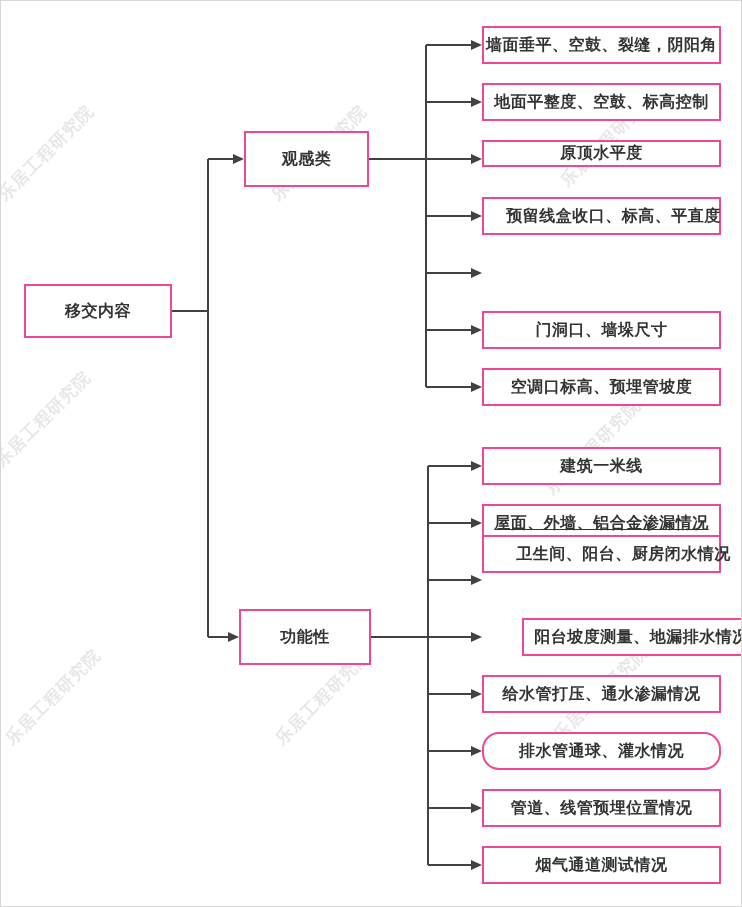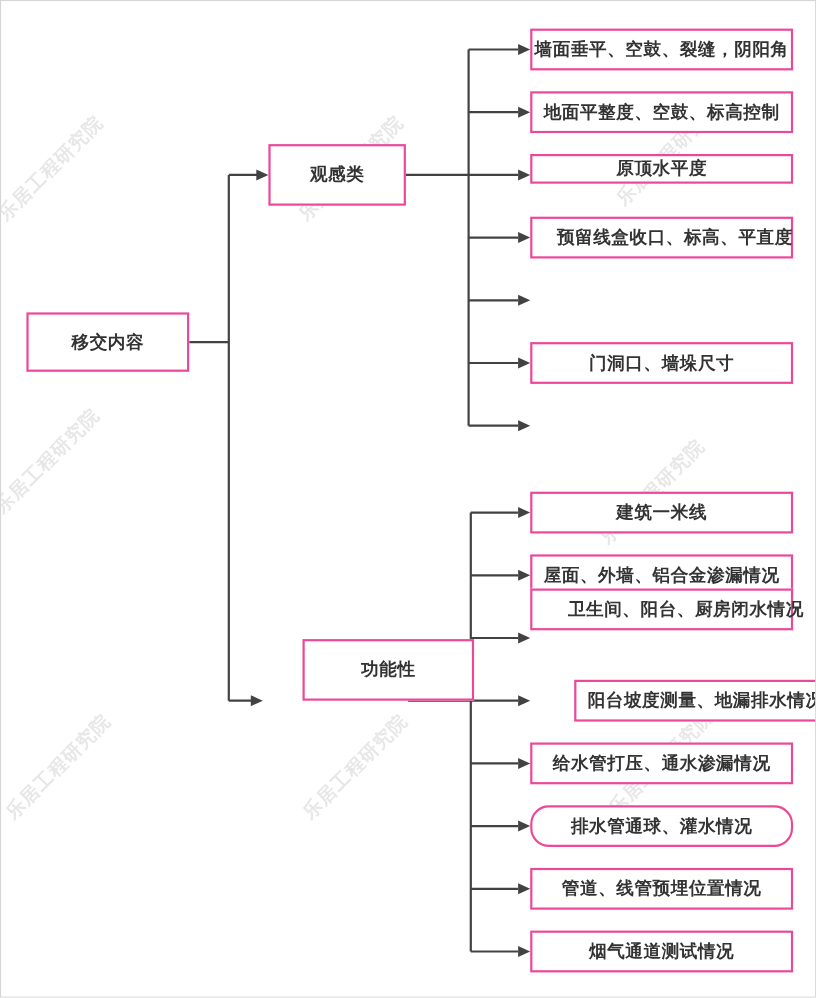--- a/index.html
+++ b/index.html
@@ -123,30 +123,31 @@
       <polygon points="470,688 481,693 470,698"></polygon>
       <polygon points="470,745 481,750 470,755"></polygon>
       <polygon points="470,802 481,807 470,812"></polygon>
       <polygon points="470,859 481,864 470,869"></polygon>
     </g>
   </svg>
 
   <div class="node" style="left:23px; top:283px; width:148px; height:54px;">移交内容</div>
 
   <div class="node" style="left:243px; top:130px; width:125px; height:56px;">观感类</div>
-  <div class="node" style="left:238px; top:580px; width:156px; height:56px;margin-left:36px;">功能性</div>
+  <div class="node" style="left:238px; top:608px; width:132px; height:56px;">功能性</div>
 
   <div class="node" style="left:481px; top:25px;  width:239px; height:38px;">墙面垂平、空鼓、裂缝，阴阳角</div>
   <div class="node" style="left:481px; top:82px;  width:239px; height:38px;">地面平整度、空鼓、标高控制</div>
   <div class="node" style="left:481px; top:139px; width:239px; height:27px;">原顶水平度</div>
   <div class="node" style="left:481px; top:196px; width:239px; height:38px;padding-left:24px;">预留线盒收口、标高、平直度</div>
   <div class="node" style="left:481px; top:310px; width:239px; height:38px;">门洞口、墙垛尺寸</div>
+  <div class="node" style="left:481px; top:367px; width:239px; height:38px;">空调口标高、预埋管坡度</div>
 
   <div class="node" style="left:481px; top:446px; width:239px; height:38px;">建筑一米线</div>
-  <div class="node" style="left:481px; top:503px; width:239px; height:38px;">屋面、外墙、铝合金渗漏情况</div>
+  <div class="node" style="left:481px; top:503px; width:239px; height:38px;text-decoration:underline;">屋面、外墙、铝合金渗漏情况</div>
   <div class="node" style="left:481px; top:534px; width:239px; height:38px;padding-left:44px;">卫生间、阳台、厨房闭水情况</div>
   <div class="node" style="left:481px; top:617px; width:239px; height:38px;margin-left:40px;">阳台坡度测量、地漏排水情况</div>
   <div class="node" style="left:481px; top:674px; width:239px; height:38px;">给水管打压、通水渗漏情况</div>
   <div class="node" style="left:481px; top:731px; width:239px; height:38px;border-radius:17px;">排水管通球、灌水情况</div>
   <div class="node" style="left:481px; top:845px; width:239px; height:38px;">烟气通道测试情况</div>
   <div class="node" style="left:481px; top:788px; width:239px; height:38px;">管道、线管预埋位置情况</div>
 
 </div>
 
 </body></html>

